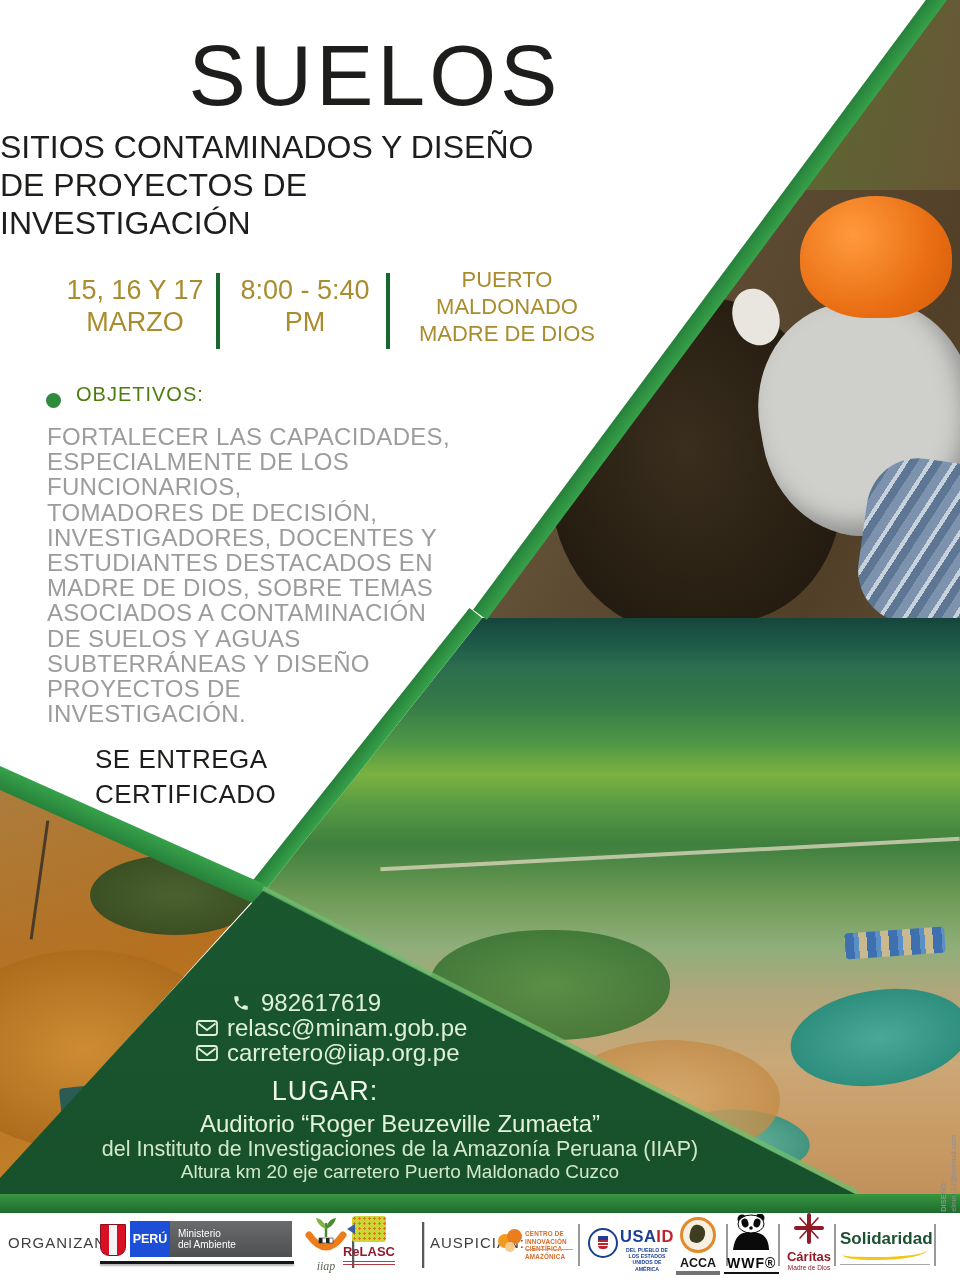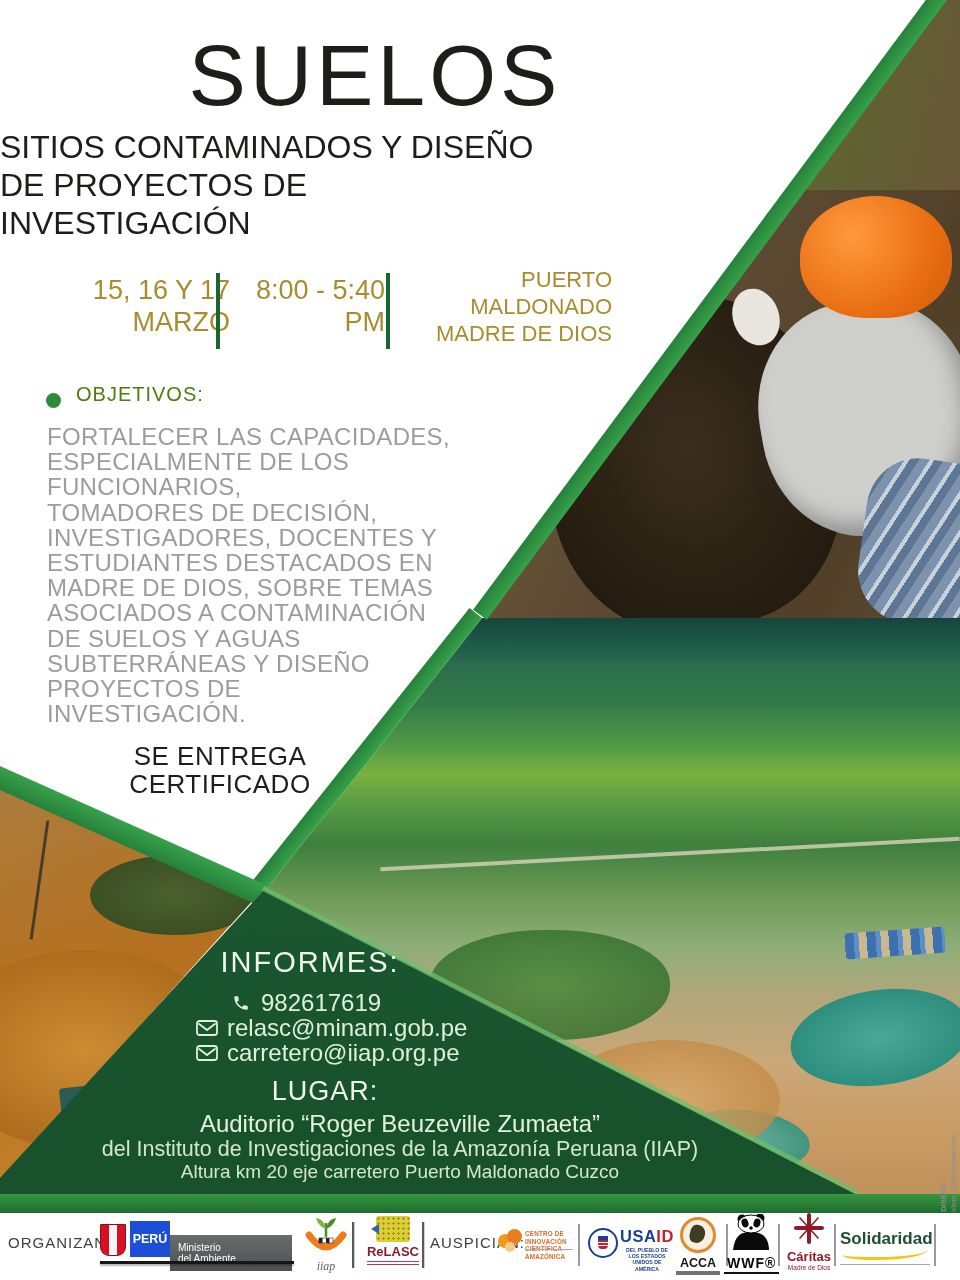--- a/index.html
+++ b/index.html
@@ -48,34 +48,34 @@
   .strip { position:absolute; left:0; top:1194px; width:960px; height:19px; z-index:20;
            background:linear-gradient(180deg,#38963f,#1e6b2f); }
 
   
   .txt { position:absolute; z-index:30; }
   .title { left:0; top:26px; width:750px; text-align:center;
            font-size:86px; letter-spacing:4px; color:#1d1d1b; }
   .subtitle { left:0; top:128px; width:750px; 
               font-size:32px; line-height:38px; color:#1d1d1b; }
   .gold { color:#a98c2e; }
-  .dcol { text-align:right; }
+  .dcol { text-align:center; }
   .dates-col   { left:40px;  top:274px; width:190px; }
   .time-col    { left:225px; top:274px; width:160px; }
   .loc-col     { left:402px; top:266px; width:210px; font-size:22px; line-height:27px; }
   .d-big { font-size:27px; line-height:32px; }
   .vbar { position:absolute; z-index:30; width:4px; height:76px; background:#17672e; }
   .vbar-1 { left:216px; top:273px; } .vbar-2 { left:386px; top:273px; }
 
   .bullet { left:46px; top:393px; width:15px; height:15px; border-radius:50%; background:#2e8b3c; z-index:30; }
   .obj-head { left:76px; top:383px; font-size:20px; letter-spacing:1px; color:#4d7c0f; }
   .obj-body { left:47px; top:424px; width:480px; font-size:24px; line-height:25.2px;
               letter-spacing:0.3px; color:#9c9c9c; }
-  .cert { left:95px; top:742px; width:250px; text-align:center;
-          font-size:26px; line-height:28px; color:#1d1d1b; letter-spacing:0.5px; }
+  .cert { left:95px; top:742px; width:250px; text-align:left;
+          font-size:26px; line-height:35px; color:#1d1d1b; letter-spacing:0.5px; }
 
   .inf-head { left:160px; top:946px; width:300px; text-align:center;
               font-size:29px; letter-spacing:2px; color:#f0f8ec; }
   .contact { left:196px; top:990px; color:#dff0da; font-size:24px; }
   .c-row { display:flex; align-items:center; gap:9px; height:25px; }
   .c-row.phone { margin-left:34px; }
   .c-icon { width:22px; height:18px; flex:0 0 auto; }
 
   .lug-head { left:230px; top:1076px; width:190px; text-align:center;
               font-size:27px; letter-spacing:1px; color:#eef6e8; }
@@ -88,30 +88,30 @@
   .f-label { position:absolute; top:21px; font-size:15px; letter-spacing:1px; color:#3f3f3f; }
   .sep { position:absolute; top:9px; width:2px; height:46px; background:#58595b; box-shadow:1px 0 0 rgba(0,0,0,.18); }
   .sep-thin { position:absolute; top:11px; width:1.5px; height:42px; background:#9a9a9a; }
 
   .minam { position:absolute; left:100px; top:6px; width:196px; height:50px; }
   .coat { position:absolute; left:0; top:5px; width:24px; height:30px; border:1px solid #8a0f1c;
           border-radius:0 0 9px 9px;
           background:linear-gradient(90deg,#d91023 32%,#f5f5f5 32% 68%,#d91023 68%); }
   .peru-box { position:absolute; left:30px; top:2px; width:40px; height:36px; background:#1d4ed8;
               color:#fff; font-weight:bold; font-size:12.5px; display:flex; align-items:center; justify-content:center; }
-  .min-box { position:absolute; left:70px; top:16px; width:122px; height:36px;
+  .min-box { position:absolute; left:70px; top:2px; width:122px; height:36px;
              background:linear-gradient(180deg,#6a6b6d,#4f5052); color:#fff; font-size:10px; line-height:11.5px;
              display:flex; align-items:center; padding-left:8px; box-sizing:border-box; }
   .minam-line { position:absolute; left:0; top:42px; width:194px; height:3px; background:#161616;
                 box-shadow:0 2px 2px rgba(0,0,0,.3); }
 
   .iiap { position:absolute; left:303px; top:4px; width:46px; height:58px; text-align:center; }
   .iiap-name { font-family:"Liberation Serif", serif; font-style:italic; font-size:12px; color:#5c6b55; margin-top:-2px; }
 
-  .relasc { position:absolute; left:364px; top:3px; width:58px; }
+  .relasc { position:absolute; left:340px; top:3px; width:58px; }
   .relasc-sq { margin:0 auto; width:34px; height:26px; border-radius:3px; background-color:#cbd637;
                background-image:radial-gradient(#e5731e 1.2px, rgba(0,0,0,0) 1.3px); background-size:5px 5px; position:relative; }
   .relasc-arrow { position:absolute; left:-5px; top:8px; width:0; height:0;
                   border-top:5px solid transparent; border-bottom:5px solid transparent; border-right:8px solid #3a5fa8; }
   .relasc-name { text-align:center; font-weight:bold; font-size:13px; color:#8e1b2e; margin-top:2px; }
   .relasc-tag { margin:1.5px auto 0; width:52px; height:1.5px; background:#b23a42; }
 
   .cincia { position:absolute; left:498px; top:14px; width:78px; height:34px; }
   .cin-c { position:absolute; border-radius:50%; }
   .cin-text { position:absolute; left:27px; top:3px; font-size:6.3px; line-height:7.5px; font-weight:bold;
@@ -224,21 +224,20 @@
 MADRE DE DIOS, SOBRE TEMAS
 ASOCIADOS A CONTAMINACIÓN
 DE SUELOS Y AGUAS
 SUBTERRÁNEAS Y DISEÑO
 PROYECTOS DE
 INVESTIGACIÓN.</div>
 
   <div class="txt cert preline">SE ENTREGA
 CERTIFICADO</div>
 
-  <div class="txt inf-head">INFORMES:</div>
   <div class="txt contact">
     <div class="c-row phone">
       <svg class="c-icon" viewBox="0 0 24 24">
           <path fill="#dff0da" d="M6.6 10.8c1.4 2.8 3.8 5.1 6.6 6.6l2.2-2.2c.3-.3.7-.4 1-.2 1.1.4 2.3.6 3.6.6.6 0 1 .4 1 1V20c0 .6-.4 1-1 1C10.6 21 3 13.4 3 4c0-.6.4-1 1-1h3.5c.6 0 1 .4 1 1 0 1.2.2 2.4.6 3.6.1.3 0 .7-.2 1l-2.3 2.2z"></path>
         </svg>
       <span>982617619</span>
     </div>
     <div class="c-row">
       <svg class="c-icon" viewBox="0 0 22 16">
           <rect x="1" y="1" width="20" height="14" rx="2.5" fill="none" stroke="#dff0da" stroke-width="1.8"></rect>

